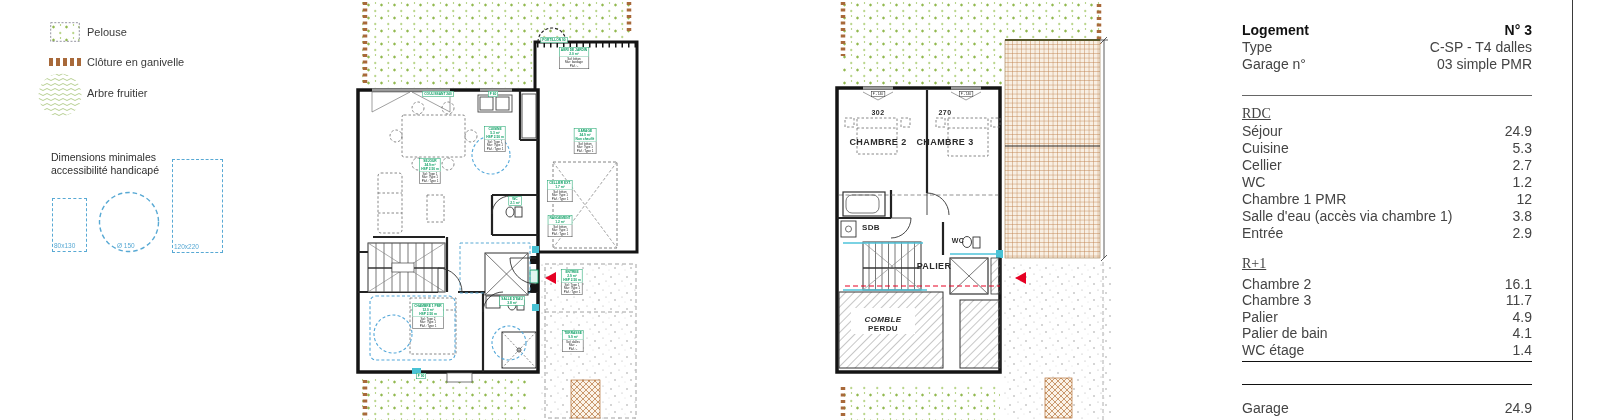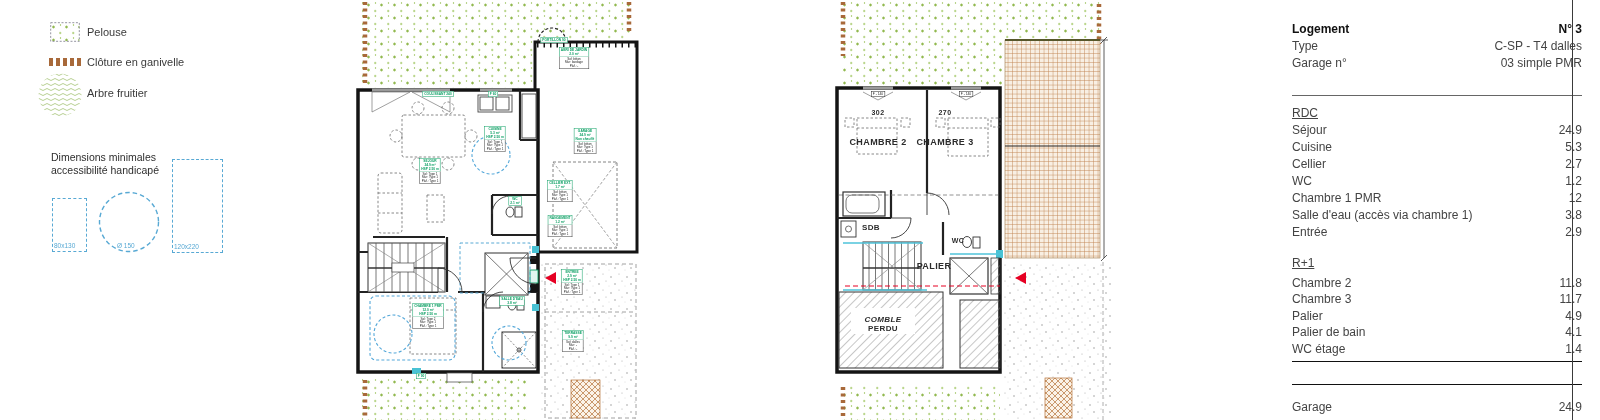--- a/index.html
+++ b/index.html
@@ -22,24 +22,24 @@
   .phead{border:1px solid #0a9f63;color:#0a9f63;background:rgba(255,255,255,.96);
          font-weight:700;font-size:6.5px;line-height:1.18;padding:1px 2.5px;white-space:nowrap;}
   .pbody{border:1px solid #3a3a3a;border-top:0;background:rgba(255,255,255,.96);
          color:#222;font-size:6px;line-height:1.18;padding:1px 2.5px;white-space:nowrap;font-weight:400;}
   .wtag .phead{color:#222;border-color:#222;font-weight:400;background:#fff;}
   .ptext{position:absolute;z-index:3;}
   .pt-in{display:inline-block;transform:scale(.5) translateX(-50%);transform-origin:0 0;
          color:#2b2b2b;font-weight:600;letter-spacing:.8px;white-space:nowrap;}
 
   
-  .spec{position:absolute;left:1292px;top:0;width:290px;height:400px;font-size:12px;color:#444;}
+  .spec{position:absolute;left:1242px;top:0;width:290px;height:400px;font-size:14px;color:#444;}
   .trow{position:absolute;left:0;width:100%;display:flex;justify-content:space-between;white-space:nowrap;}
   .trow.bold{color:#111;font-weight:700;}
-  .sec-title{position:absolute;left:0;text-decoration:underline;color:#444;}
+  .sec-title{position:absolute;left:0;text-decoration:underline;color:#444;font-family:Liberation Serif, serif;}
   .hr{position:absolute;left:0;width:100%;height:1px;background:#666;}
   .hr.dark{background:#111;height:1.4px;}
   .vline{position:absolute;top:0;height:420px;width:1.3px;background:#3a3a3a;}
 </style>
 </head>
 <body>
 
 <div class="sheet">
 
   <svg width="0" height="0" style="position:absolute" aria-hidden="true">
@@ -474,21 +474,21 @@
         <span class="tl">Salle d'eau (accès via chambre 1)</span>
         <span class="tv">3.8</span>
       </div>
       <div class="trow" style="top: 225px;">
         <span class="tl">Entrée</span>
         <span class="tv">2.9</span>
       </div>
       <div class="sec-title" style="top: 256px;">R+1</div>
       <div class="trow" style="top: 276px;">
         <span class="tl">Chambre 2</span>
-        <span class="tv">11.8</span>
+        <span class="tv">16.1</span>
       </div>
       <div class="trow" style="top: 292.4px;">
         <span class="tl">Chambre 3</span>
         <span class="tv">11.7</span>
       </div>
       <div class="trow" style="top: 308.8px;">
         <span class="tl">Palier</span>
         <span class="tv">4.9</span>
       </div>
       <div class="trow" style="top: 325.2px;">

